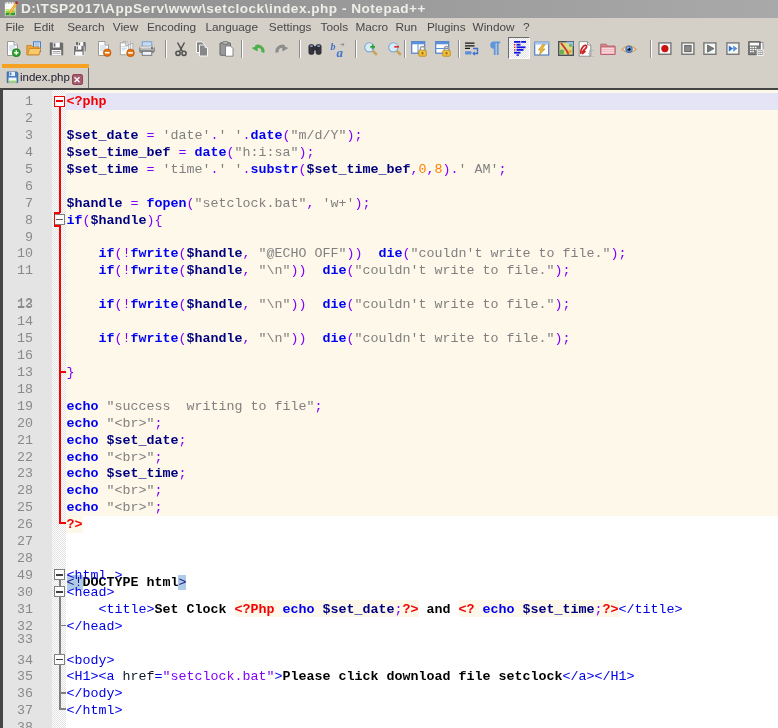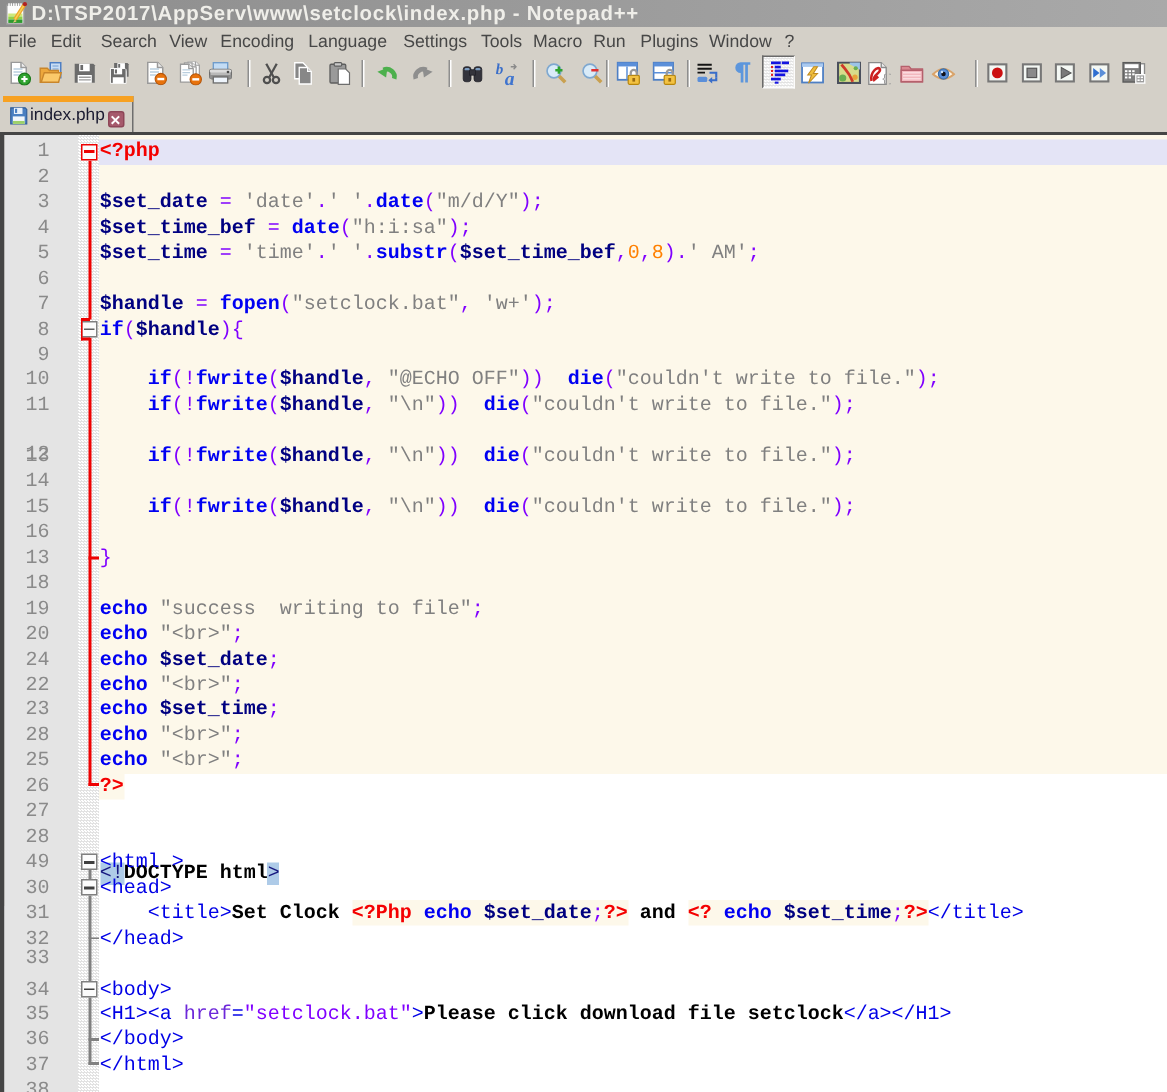--- a/index.html
+++ b/index.html
@@ -28,21 +28,21 @@
 .ln{position:absolute;left:66.5px;font-family:"Liberation Mono",monospace;font-size:13.333px;line-height:16.92px;height:16.92px;white-space:pre;color:#000}
 .gn{position:absolute;left:0px;width:33px;text-align:right;font-family:"Liberation Mono",monospace;font-size:13.333px;line-height:16.92px;color:#8a8a8a}
 .k{color:#0000f2;font-weight:bold}
 .v{color:#000080;font-weight:bold}
 .s{color:#808080}
 .o{color:#8000ff}
 .n{color:#ff8000}
 .r{color:#f40000;font-weight:bold}
 .t{color:#0000e6}
 .b{color:#000;font-weight:bold}
-.a{color:#6d28d9}
+.a{color:#0f172a}
 .q{color:#8000ff}
 .tm{background:#aecbe8;color:#16167e}
 </style></head><body>
 <div id="root">
 <div class="abs" id="title"></div>
 <div class="abs" id="ttext">D:\TSP2017\AppServ\www\setclock\index.php - Notepad++</div>
 <svg class="abs" style="left:3px;top:1px" width="16" height="16" viewBox="0 0 16 16">
 <rect x="1.5" y="2.5" width="11.5" height="12.5" fill="#fdfdfd" stroke="#9a9a9a" stroke-width="1"></rect>
 <rect x="2.5" y="8" width="9.5" height="2" fill="#cde87a"></rect>
 <rect x="2.5" y="10" width="9.5" height="2" fill="#8fd24a"></rect>
@@ -373,21 +373,21 @@
 <div class="gn" style="top:263.40000000000003px">11</div>
 <div class="gn" style="top:296px">12</div>
 <div class="gn" style="top:297.24px">13</div>
 <div class="gn" style="top:314.1600000000001px">14</div>
 <div class="gn" style="top:331.08000000000004px">15</div>
 <div class="gn" style="top:348.0px">16</div>
 <div class="gn" style="top:364.9200000000001px">13</div>
 <div class="gn" style="top:381.84000000000003px">18</div>
 <div class="gn" style="top:398.7600000000001px">19</div>
 <div class="gn" style="top:415.68000000000006px">20</div>
-<div class="gn" style="top:432.6px">24</div>
+<div class="gn" style="top:432.6px">21</div>
 <div class="gn" style="top:449.5200000000001px">22</div>
 <div class="gn" style="top:466.44000000000005px">23</div>
 <div class="gn" style="top:483.36px">28</div>
 <div class="gn" style="top:500.2800000000001px">25</div>
 <div class="gn" style="top:517.2px">26</div>
 <div class="gn" style="top:534.1200000000001px">27</div>
 <div class="gn" style="top:551.0400000000001px">28</div>
 <div class="gn" style="top:567.96px">49</div>
 <div class="gn" style="top:584.8800000000001px">30</div>
 <div class="gn" style="top:601.8000000000001px">31</div>

